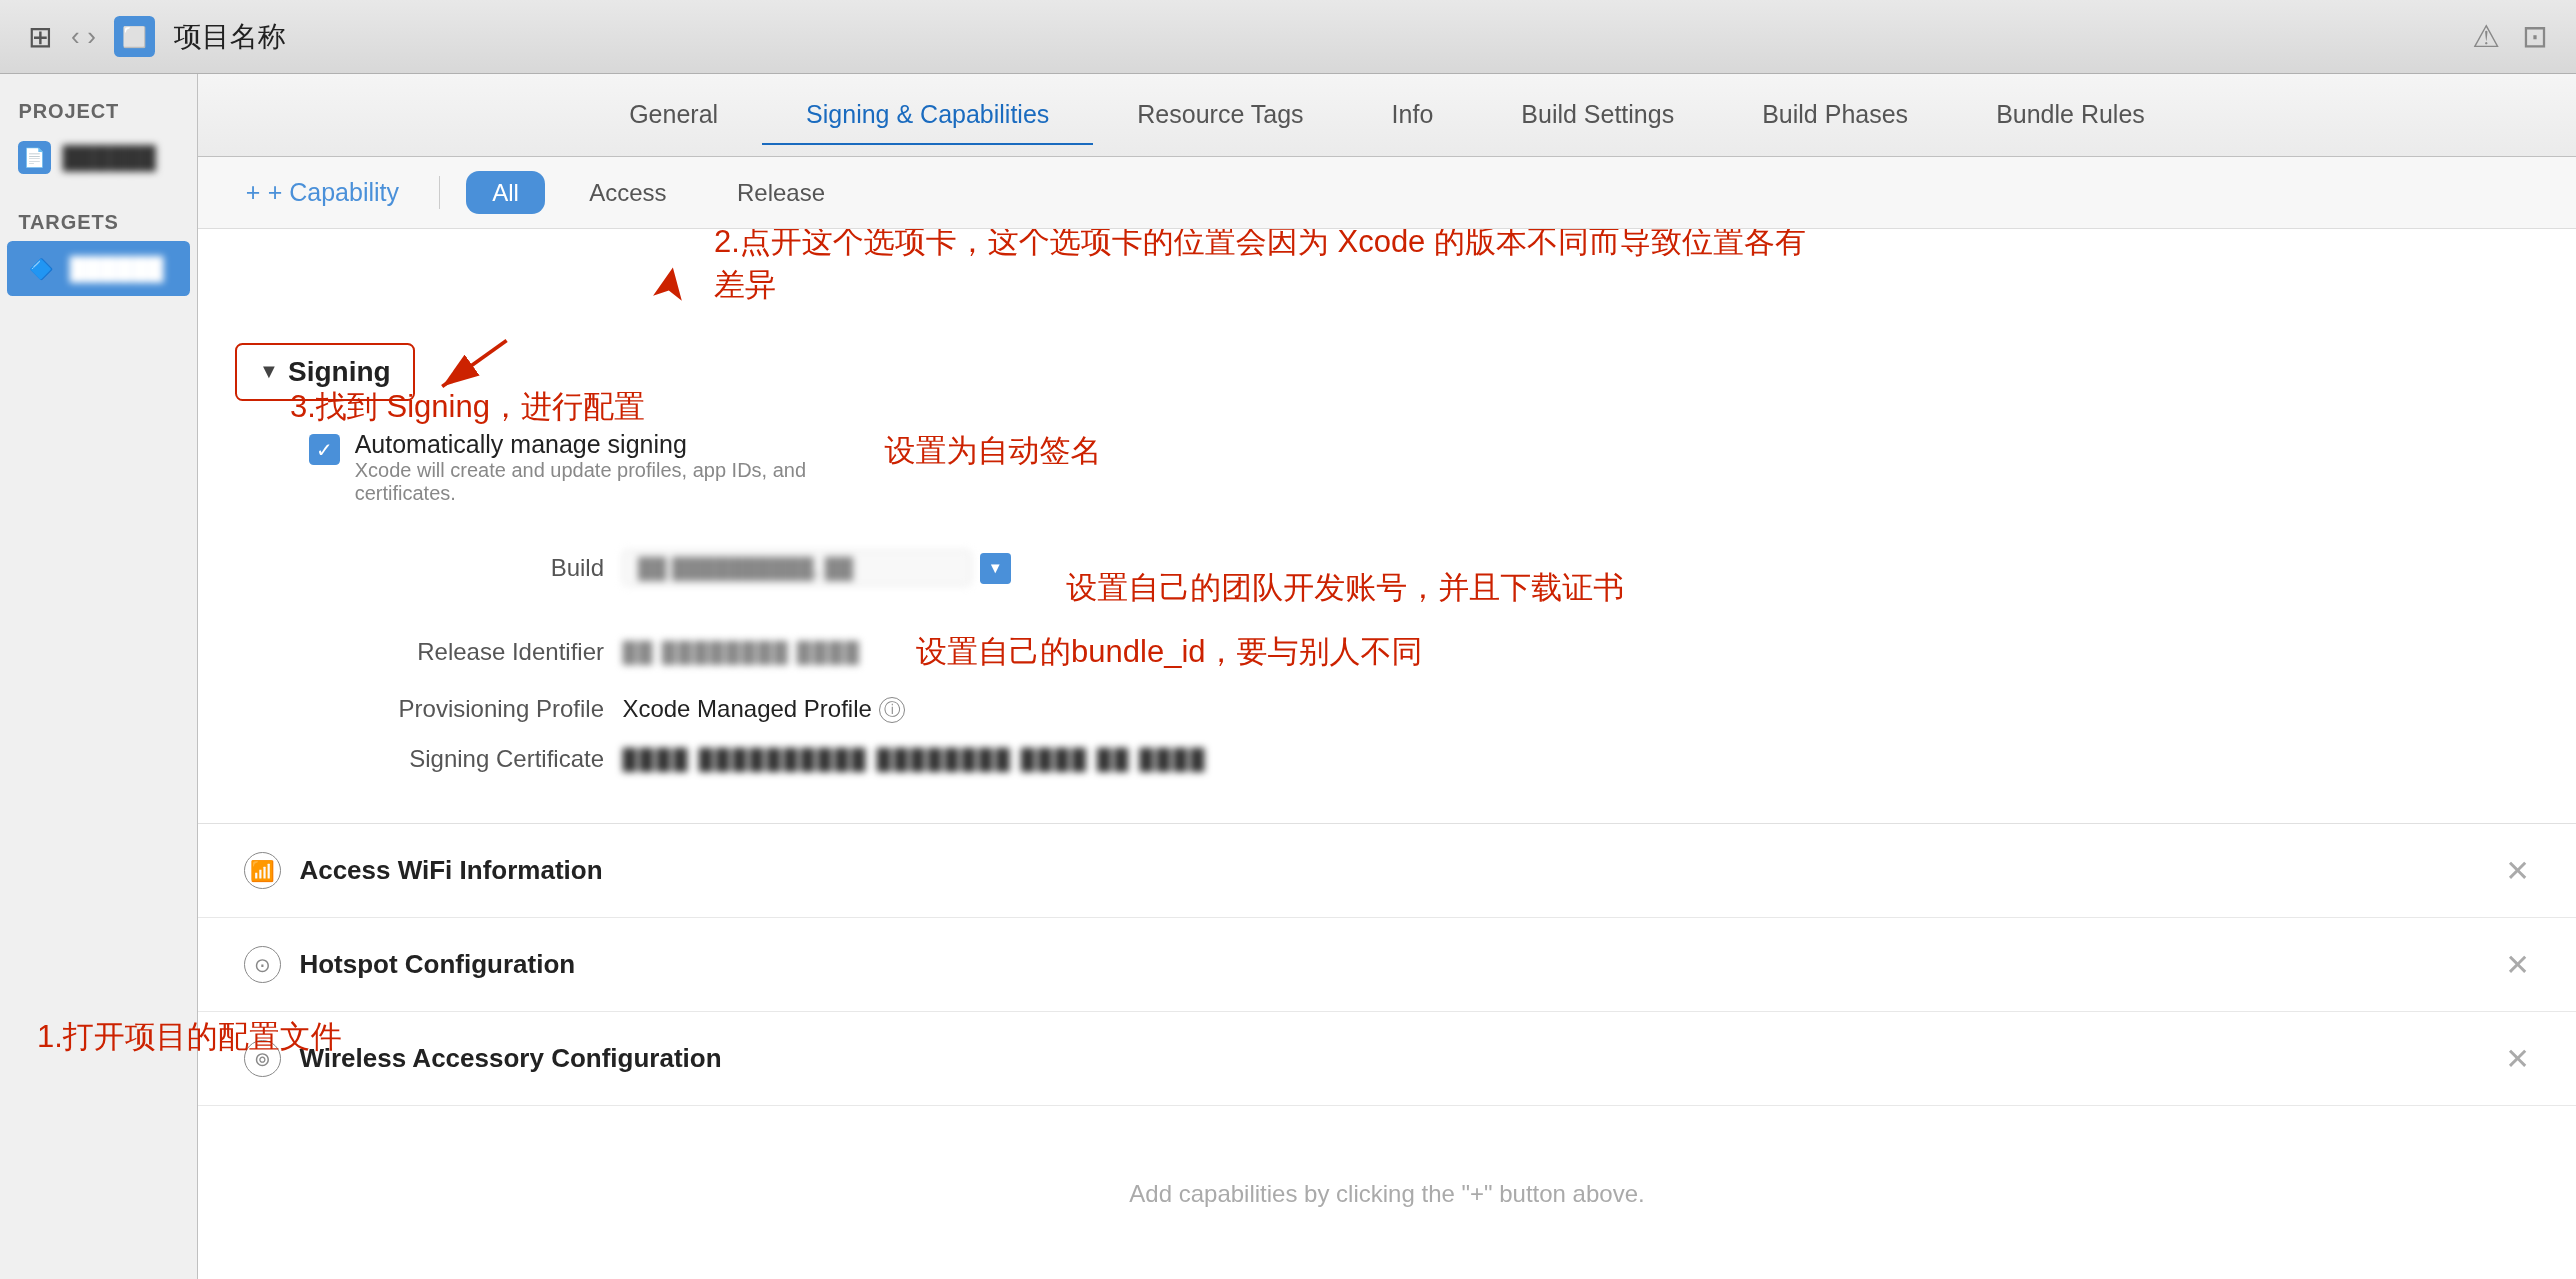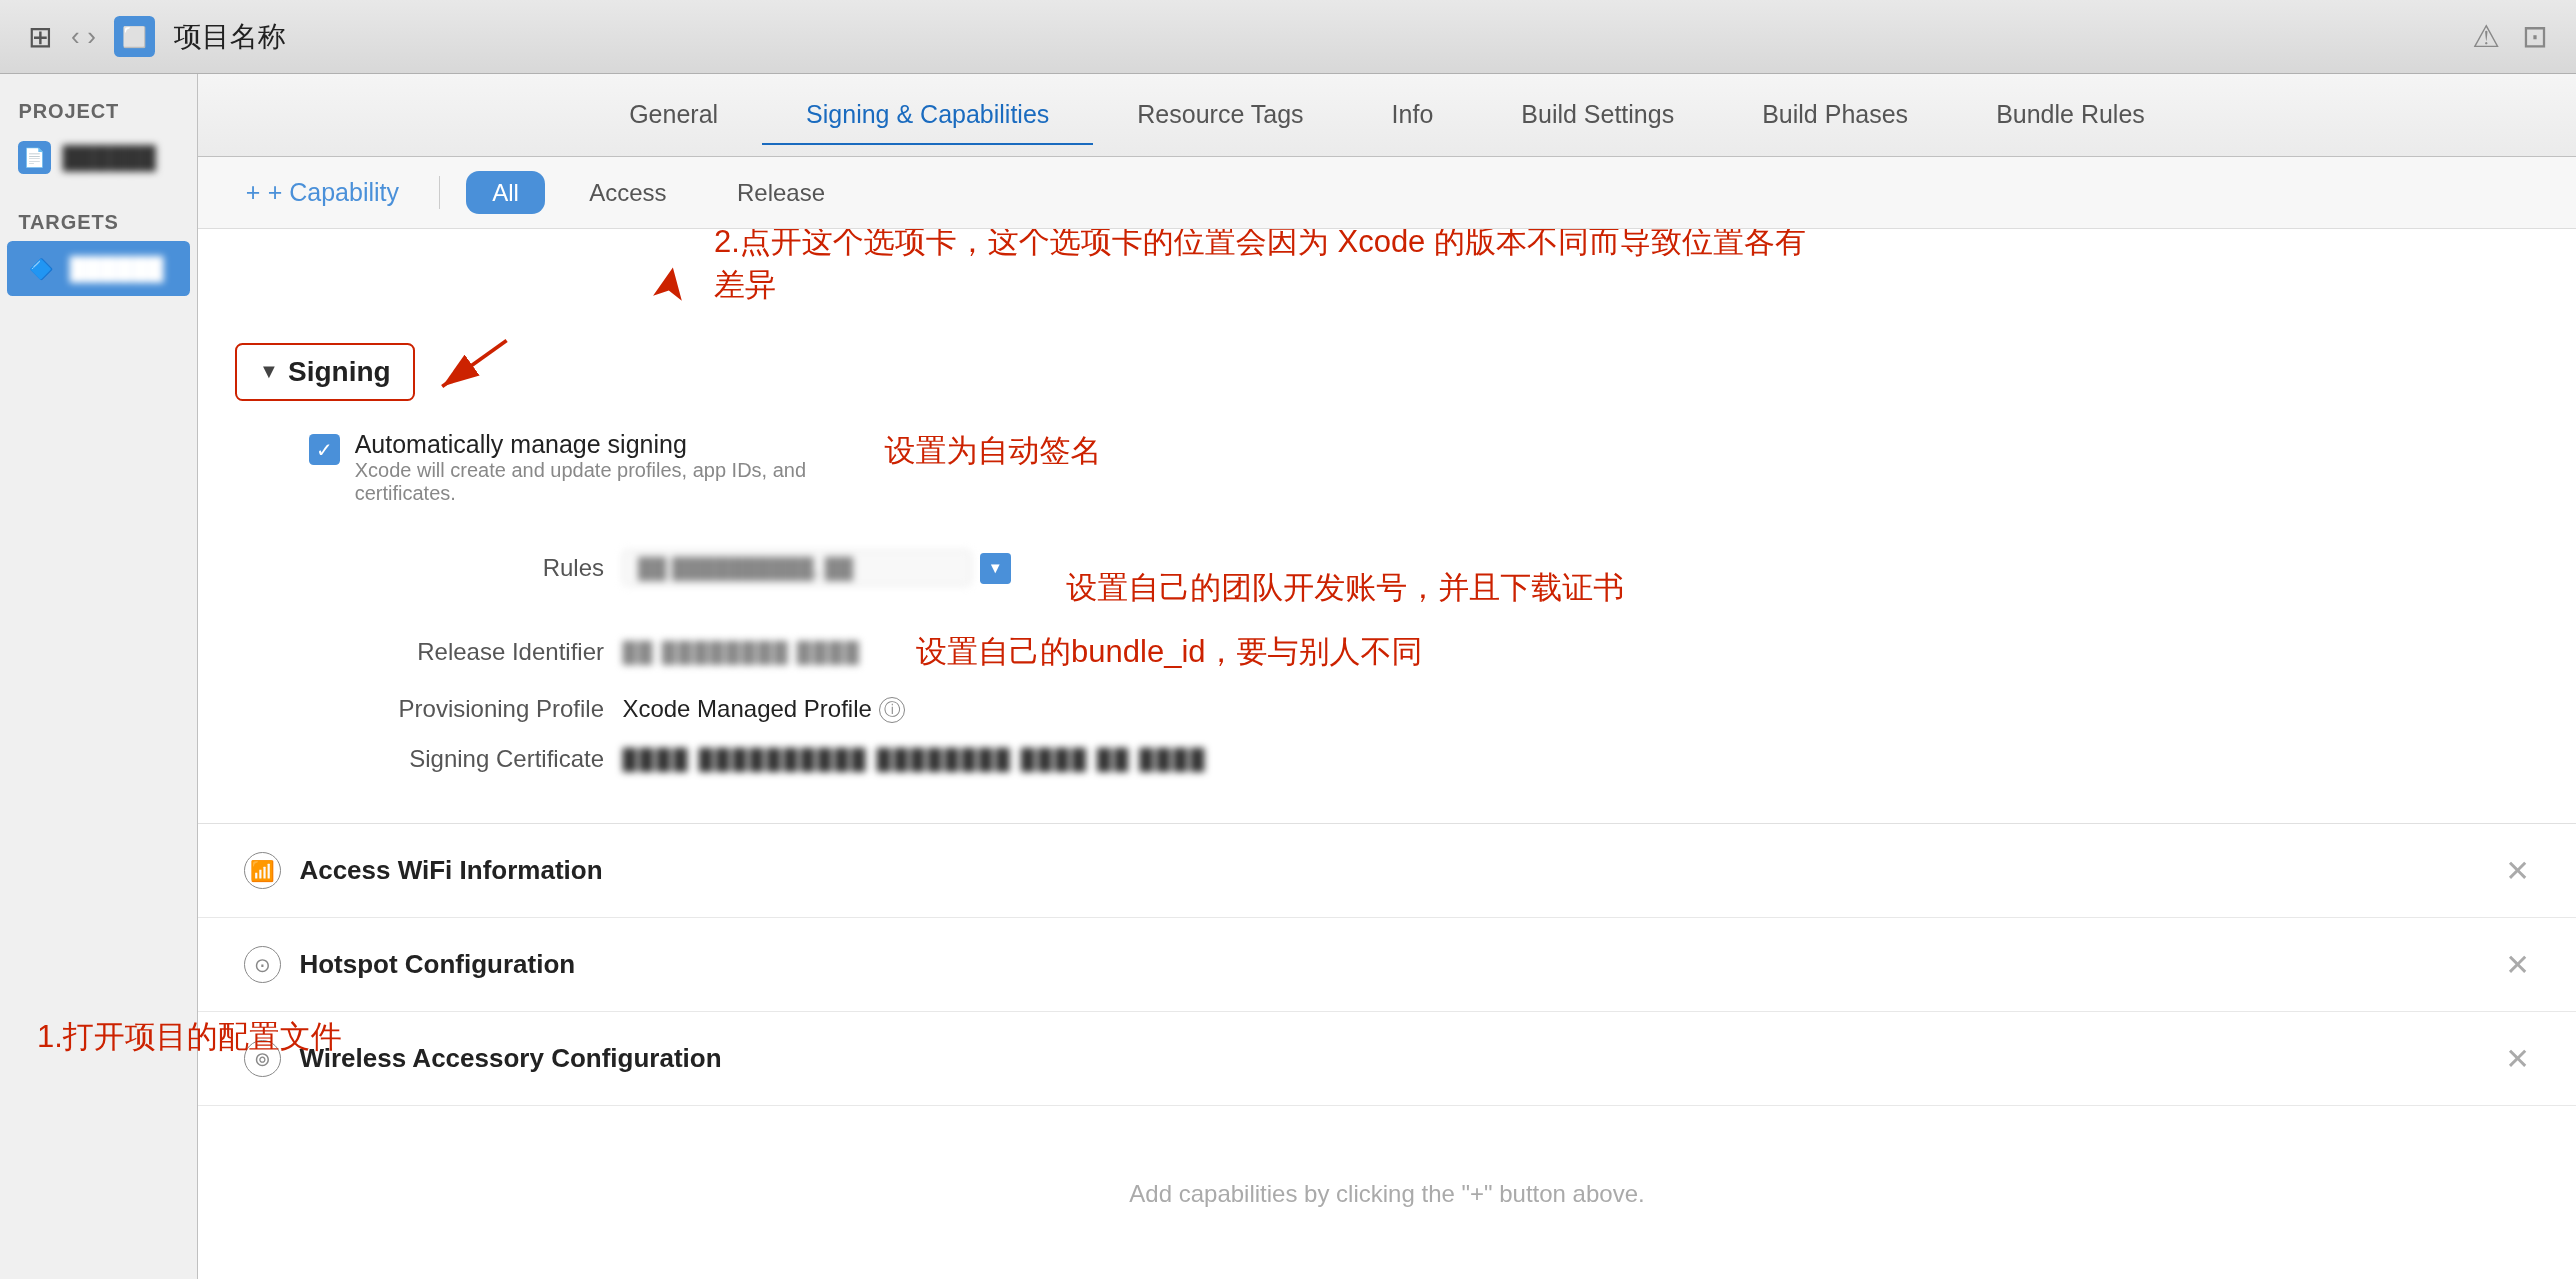--- a/index.html
+++ b/index.html
@@ -323,37 +323,40 @@
               <defs>
                 <marker id="arrowhead" markerWidth="10" markerHeight="7" refX="10" refY="3.5" orient="auto">
                   <polygon points="0 0, 10 3.5, 0 7" fill="#cc2200"></polygon>
                 </marker>
               </defs>
               <line x1="80" y1="10" x2="10" y2="60" stroke="#cc2200" stroke-width="4" marker-end="url(#arrowhead)"></line>
             </svg>
           </div>
         </div>
 
+        <div style="position:absolute; top:157px; left:92px; color:#cc2200; font-size:31px; font-weight:500; pointer-events:none; z-index:10;">
+          <span>3.找到 Signing，进行配置</span>
+        </div>
 
         <div style="padding-left:74px; position:relative;">
 
           <div style="display:flex; align-items:flex-start; gap:14.7px; margin-bottom:22px;">
             <div style="width:31px; height:31px; background:#4a90d9; border-radius:4.6px; display:flex; align-items:center; justify-content:center; color:white; font-size:20px; flex-shrink:0; margin-top:3.7px;">✓</div>
             <div>
               <div style="font-size:25px; color:#222;">Automatically manage signing</div>
               <div style="font-size:20px; color:#888; max-width:460px;">Xcode will create and update profiles, app IDs, and certificates.</div>
             </div>
 
             <div style="margin-left:55px; color:#cc2200; font-size:31px; font-weight:500; white-space:nowrap;">
               <span>设置为自动签名</span>
             </div>
           </div>
 
           <div style="display:flex; align-items:center; gap:18.4px; margin-bottom:22px;">
-            <div style="font-size:24px; color:#555; text-align:right; min-width:295px;">Rules</div>
+            <div style="font-size:24px; color:#555; text-align:right; min-width:295px;">Build</div>
             <div style="display:flex; align-items:center; gap:7.4px;">
               <div style="font-size:20px; color:#888; background:#f8f8f8; border:0.9px solid #ddd; border-radius:5.5px; padding:5.5px 14.7px; min-width:350px; filter:blur(3.7px);">██ ██████████, ██</div>
               <div style="width:31px; height:31px; background:#4a90d9; border-radius:3.7px; display:flex; align-items:center; justify-content:center; color:white; font-size:14.7px;">▼</div>
             </div>
 
             <div style="margin-left:37px; color:#cc2200; font-size:31px; font-weight:500; white-space:nowrap;margin-top:40px;">
               <span>设置自己的团队开发账号，并且下载证书</span>
             </div>
           </div>
 

